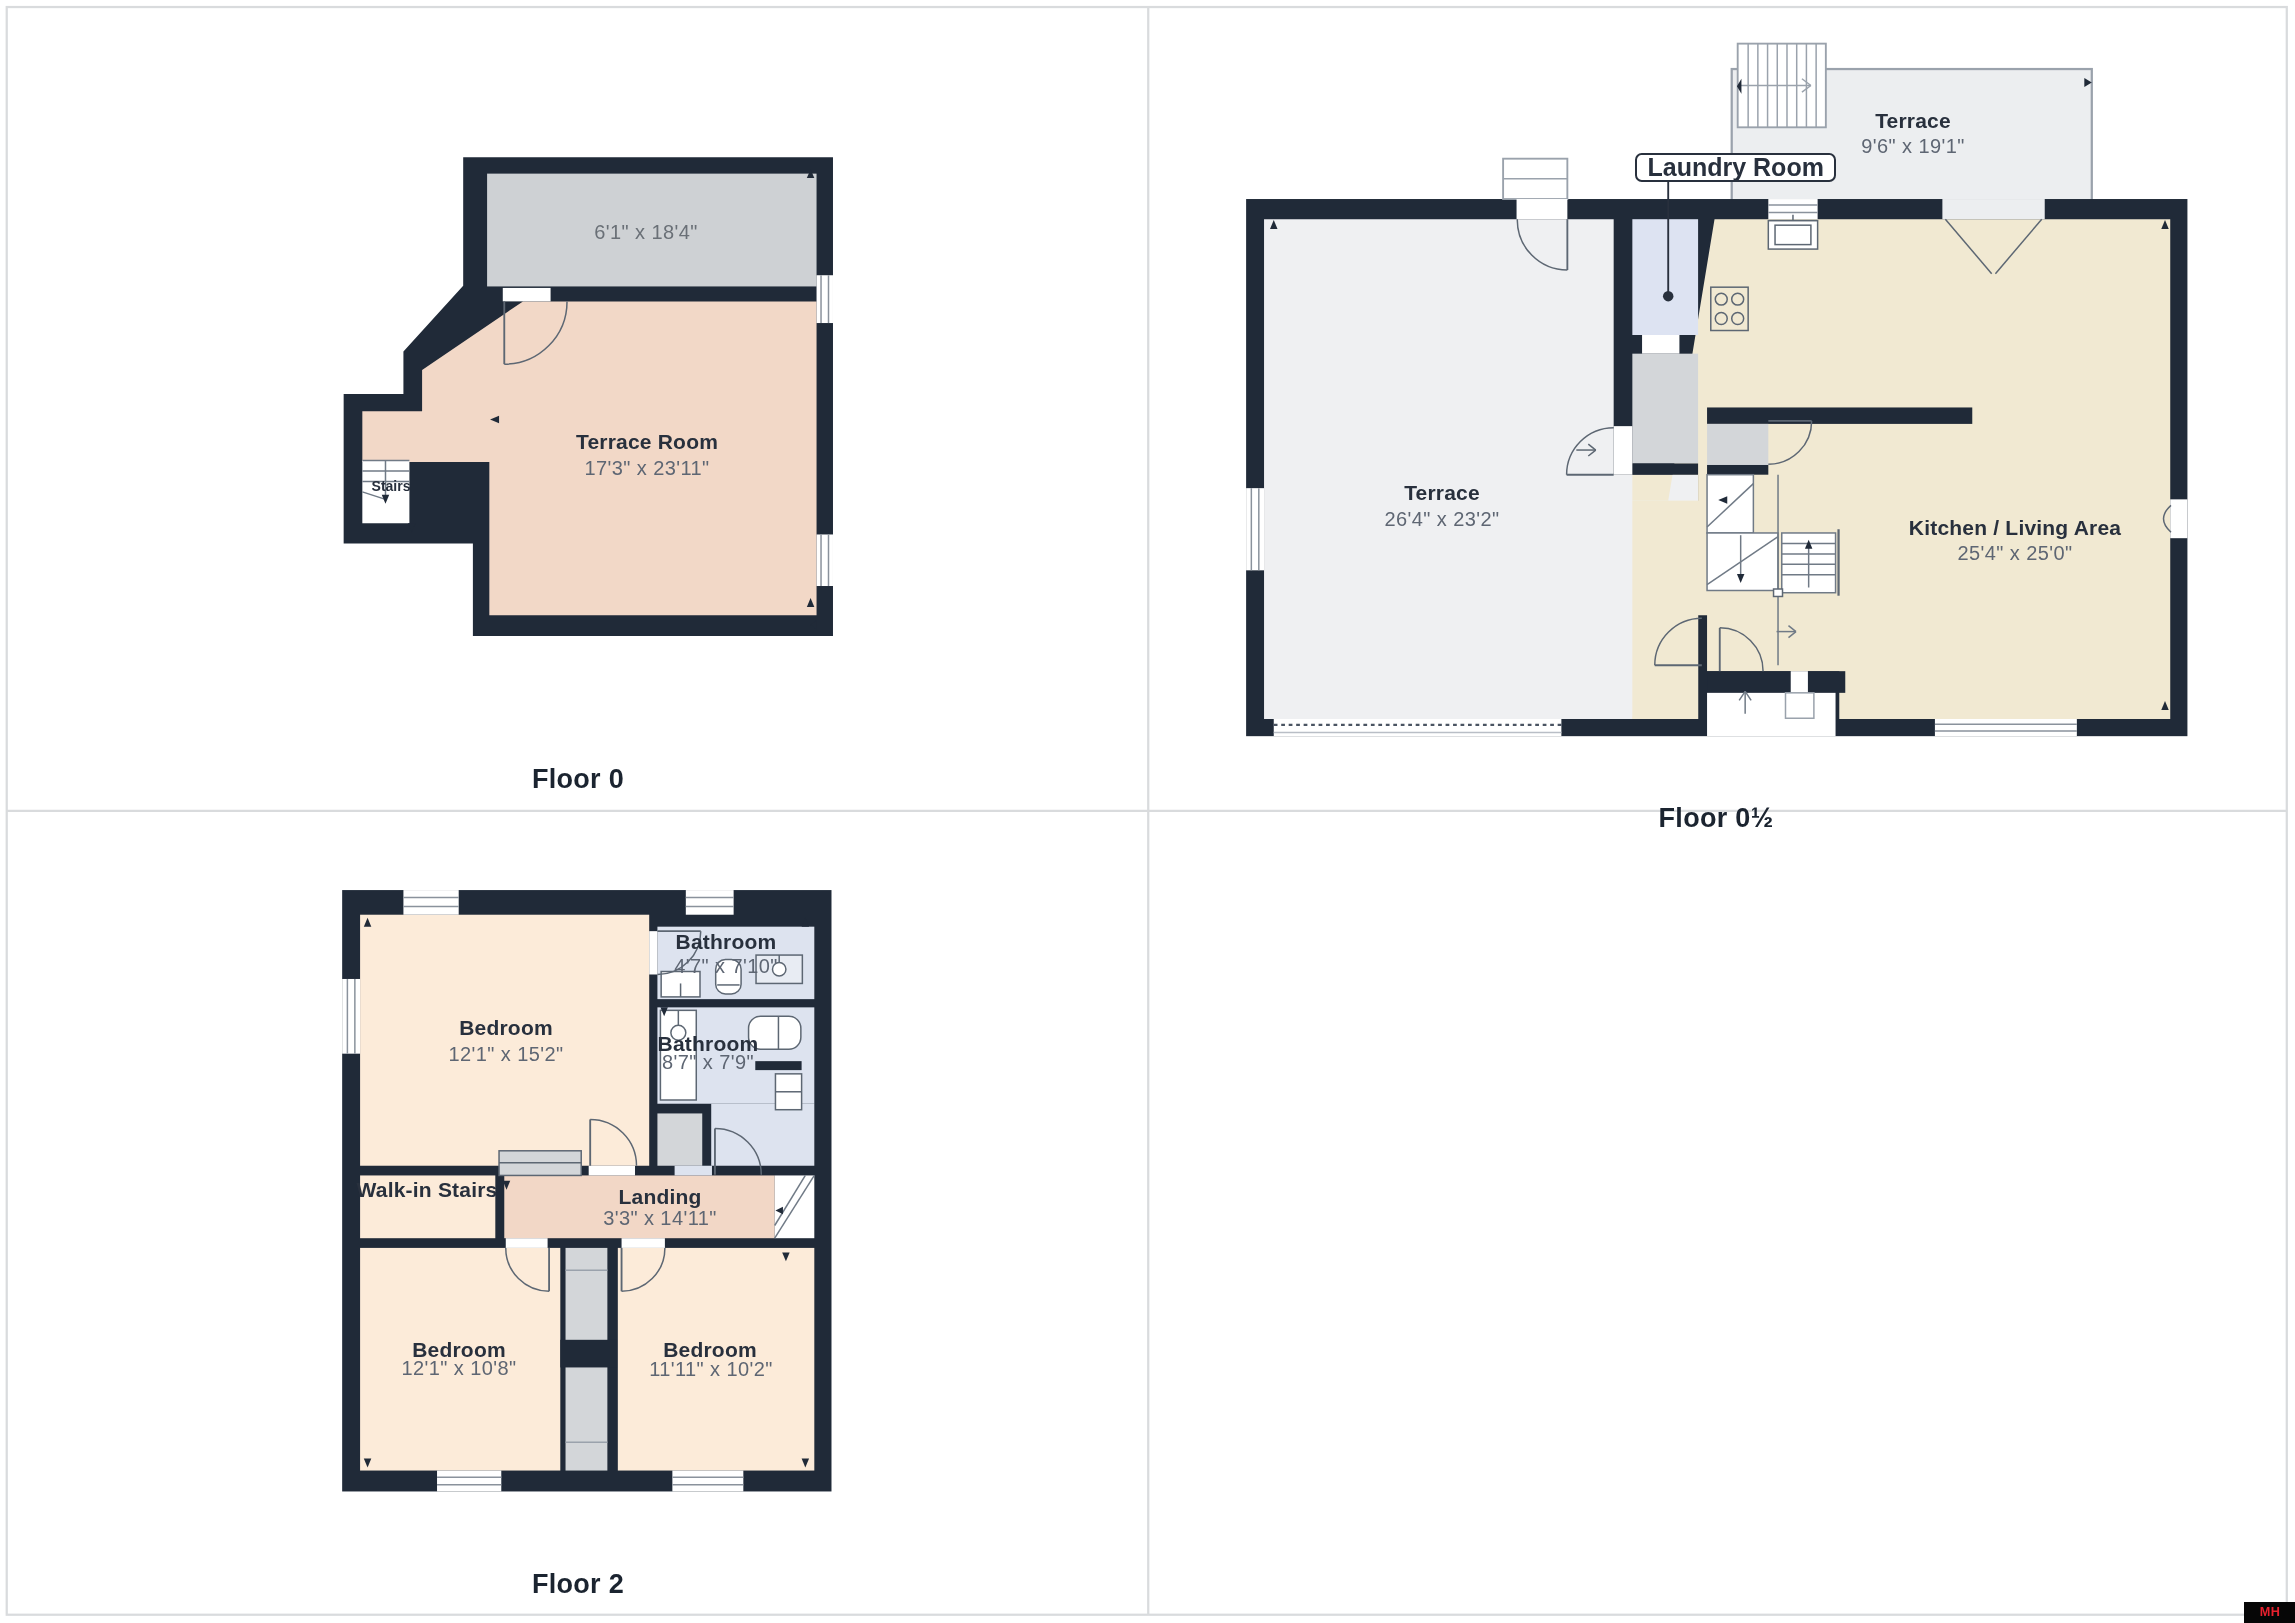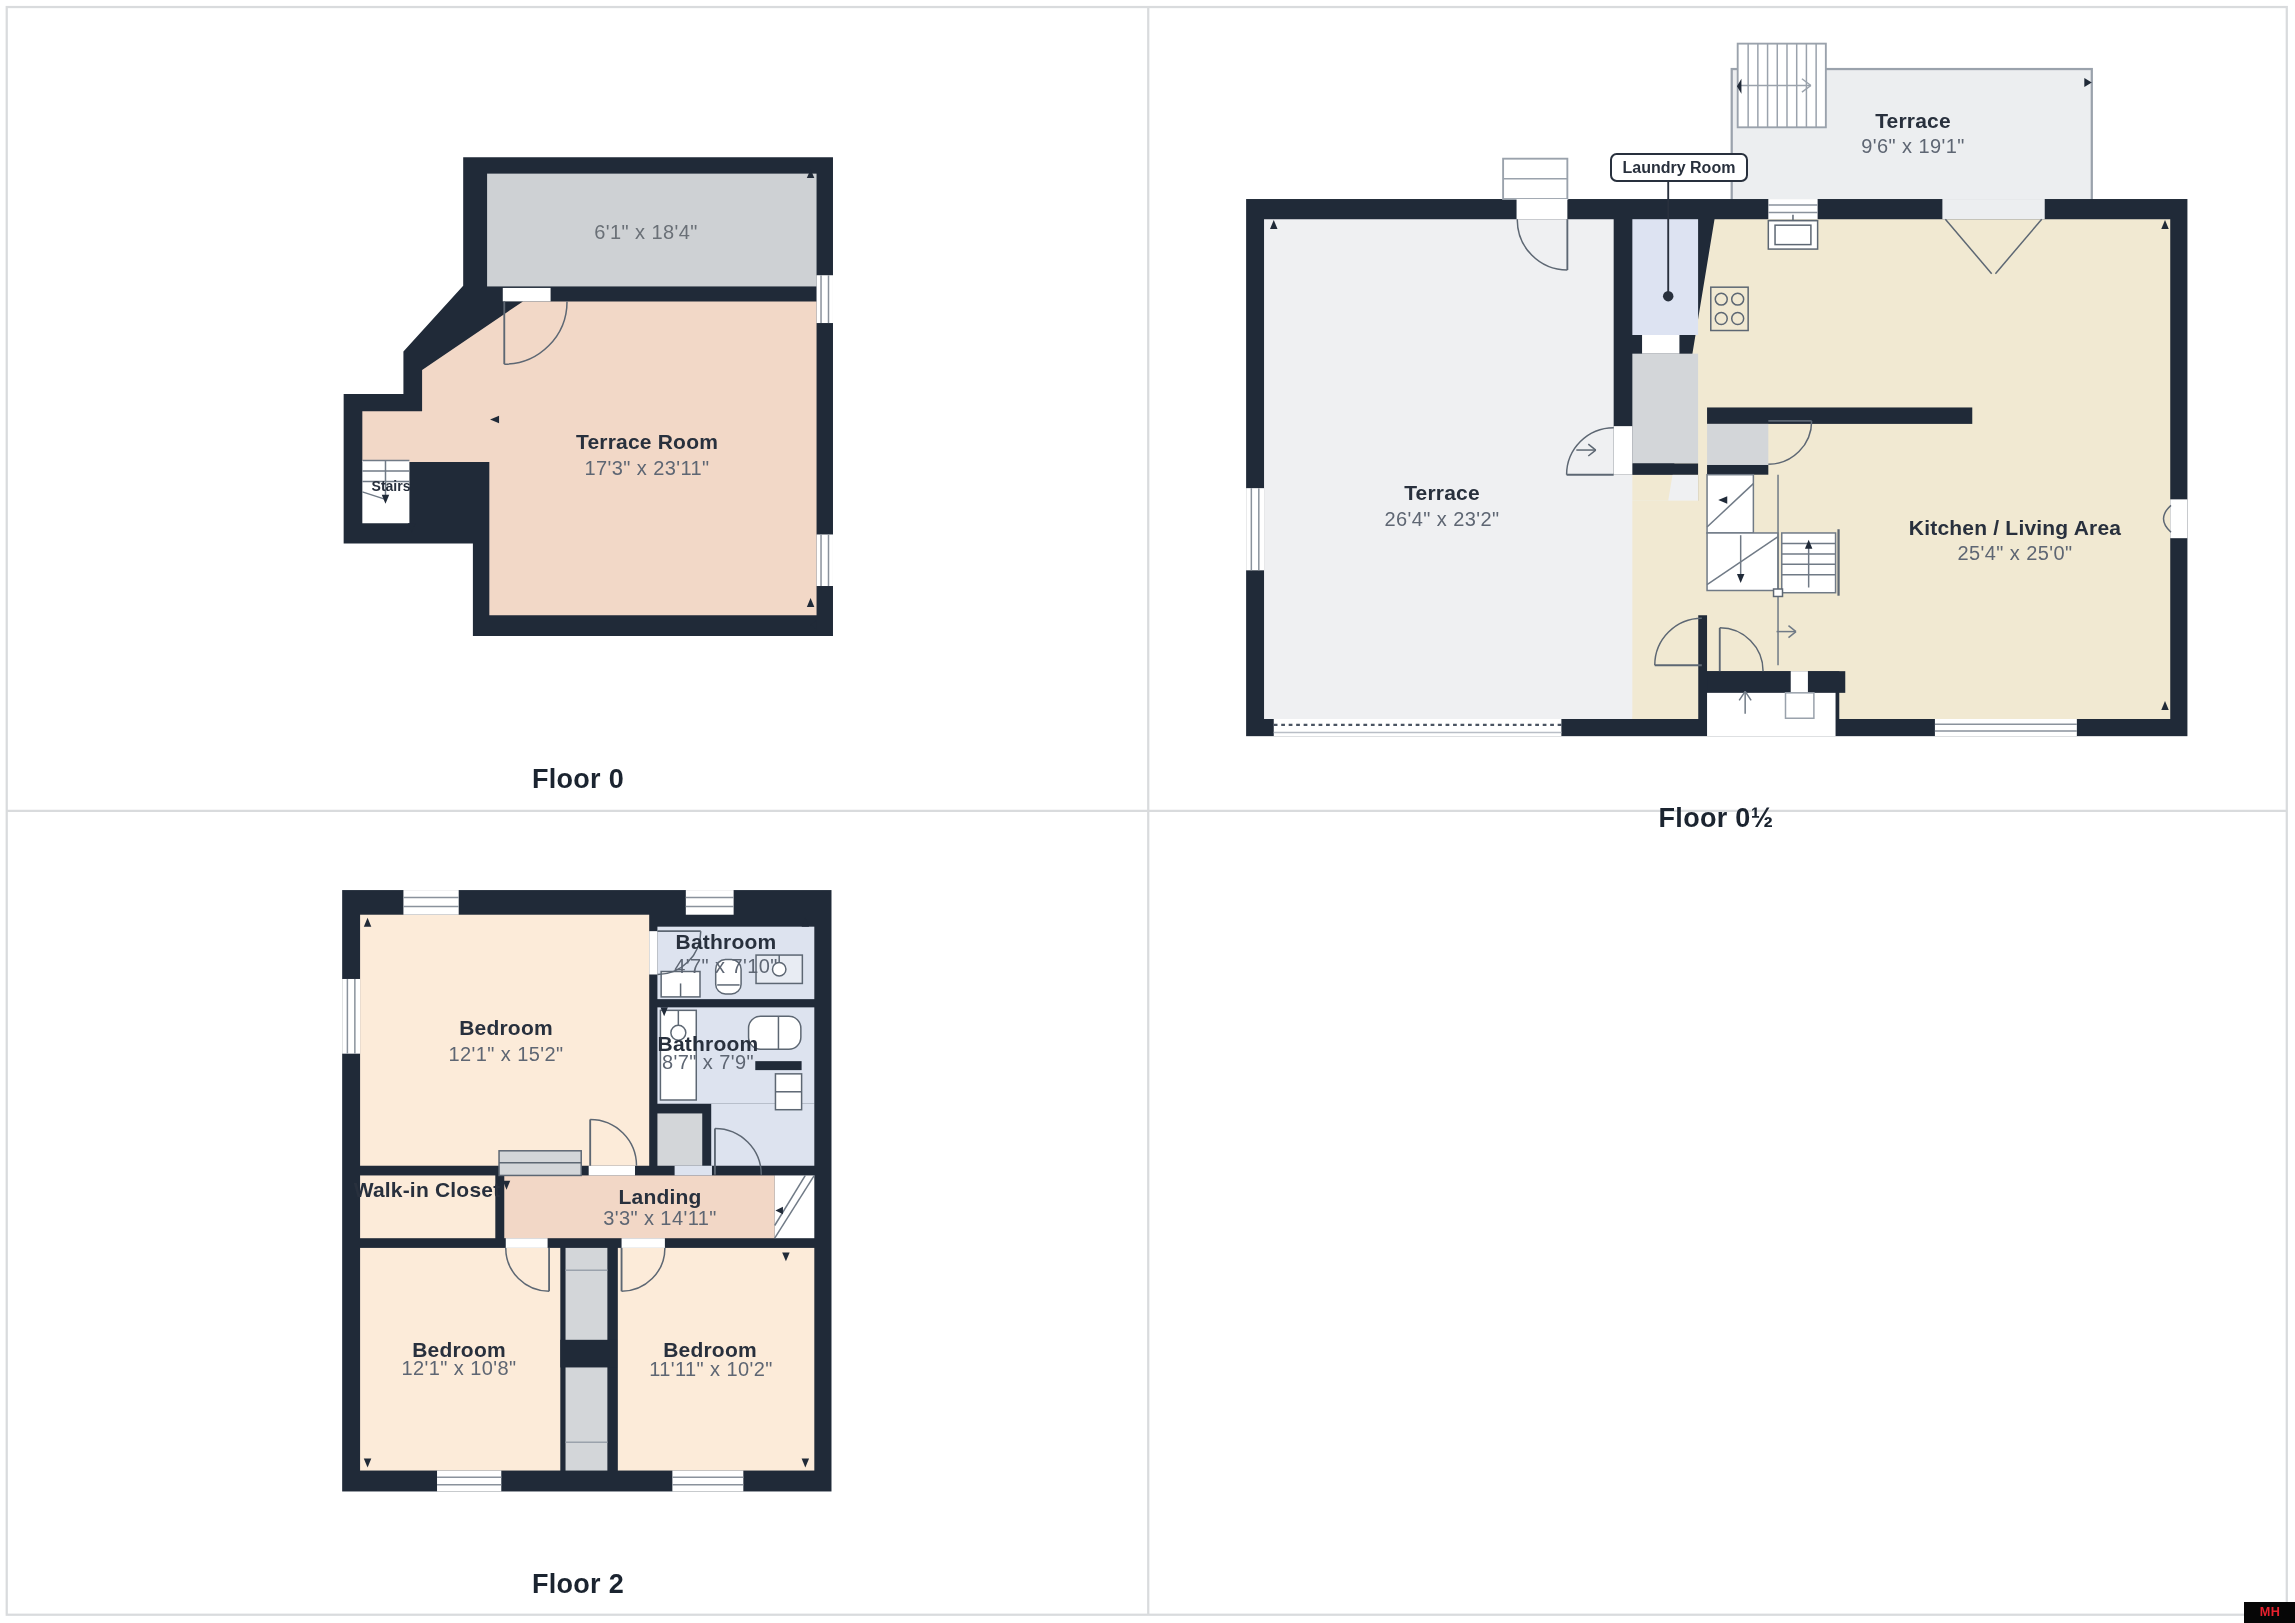--- a/index.html
+++ b/index.html
@@ -6,21 +6,21 @@
   body{font-family:"Liberation Sans", sans-serif;}
   .page{position:relative;width:2295px;height:1624px;background:#ffffff;}
   svg.planlayer{position:absolute;left:0;top:0;}
   .lbl{position:absolute;transform:translate(-50%,-50%);white-space:nowrap;text-align:left;}
   .room-name{font-size:21px;font-weight:700;color:#28303d;letter-spacing:0.2px;}
   .room-dims{font-size:20px;font-weight:400;color:#5e6673;letter-spacing:0.4px;}
   .room-dims.on-gray{color:#6a7077;}
   .floor-title{font-size:27px;font-weight:700;color:#1b2430;letter-spacing:0.3px;}
   .stairs-lbl{font-size:14px;font-weight:700;color:#28303d;}
   .callout{position:absolute;background:#ffffff;border:2.2px solid #28303d;border-radius:6.7px;
-           font-size:16px;font-weight:700;color:#28303d;padding:0 10.5px;height:25.4px;line-height:25.4px;}
+           font-size:25px;font-weight:700;color:#28303d;padding:0 10.5px;height:25.4px;line-height:25.4px;margin-left:25px;}
   .logo{position:absolute;left:2244px;top:1602px;width:52px;height:21.7px;background:#060606;
         color:#e8212e;font-size:12.7px;font-weight:700;text-align:center;line-height:21.7px;letter-spacing:0.4px;}
 </style>
 </head>
 <body>
 
 <div class="page">
 
 <svg class="planlayer" width="2295" height="1624" viewBox="0 0 3072 2173">
 
@@ -351,21 +351,21 @@
 <div class="lbl room-dims" style="left:2015px;top:553px">25'4" x 25'0"</div>
 <div class="callout" style="left:1610px;top:153px">Laundry Room</div>
 <div class="lbl floor-title" style="left:1716px;top:818px">Floor 0½</div>
 
 <div class="lbl room-name" style="left:506px;top:1028px">Bedroom</div>
 <div class="lbl room-dims" style="left:506px;top:1054px">12'1" x 15'2"</div>
 <div class="lbl room-name" style="left:726px;top:942px">Bathroom</div>
 <div class="lbl room-dims" style="left:726px;top:966px">4'7" x 7'10"</div>
 <div class="lbl room-name" style="left:708px;top:1044px">Bathroom</div>
 <div class="lbl room-dims" style="left:708px;top:1062px">8'7" x 7'9"</div>
-<div class="lbl room-name" style="left:427px;top:1190px">Walk-in Closet</div>
+<div class="lbl room-name" style="left:427px;top:1190px">Walk-in Stairs</div>
 <div class="lbl room-name" style="left:660px;top:1197px">Landing</div>
 <div class="lbl room-dims" style="left:660px;top:1218px">3'3" x 14'11"</div>
 <div class="lbl room-name" style="left:459px;top:1350px">Bedroom</div>
 <div class="lbl room-dims" style="left:459px;top:1368px">12'1" x 10'8"</div>
 <div class="lbl room-name" style="left:710px;top:1350px">Bedroom</div>
 <div class="lbl room-dims" style="left:711px;top:1369px">11'11" x 10'2"</div>
 <div class="lbl floor-title" style="left:578px;top:1584px">Floor 2</div>
 
 <div class="logo">MH MLS</div>
 

